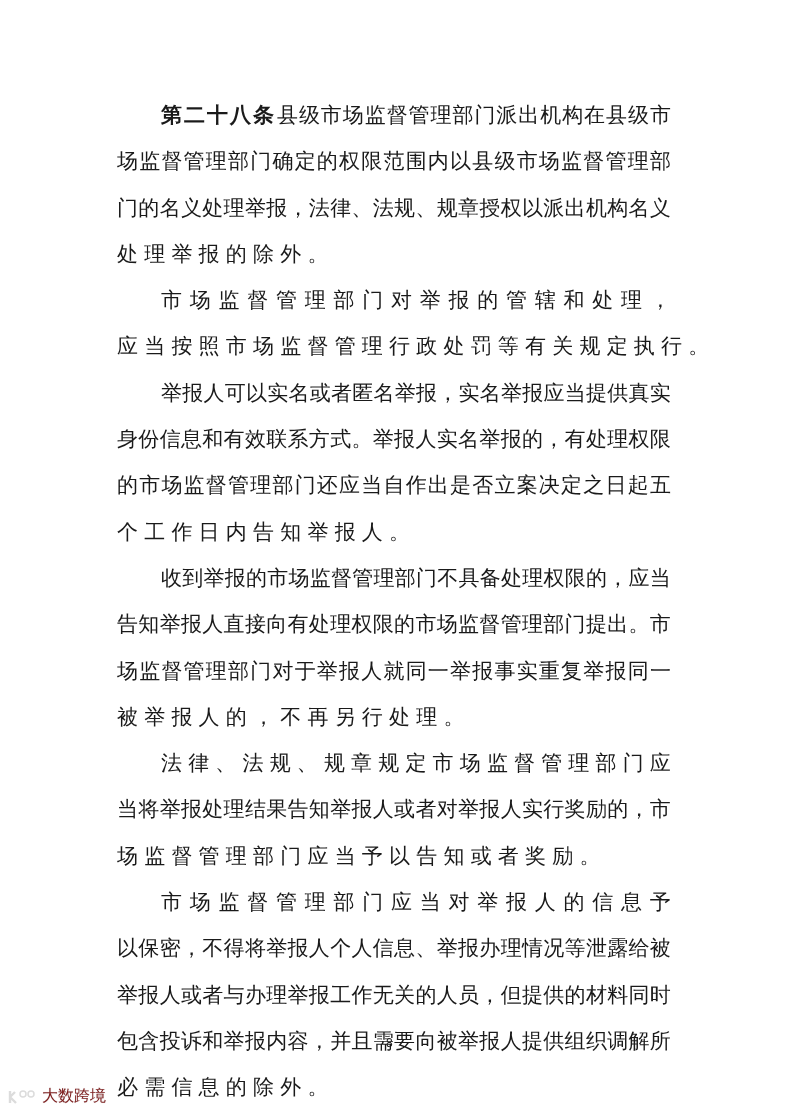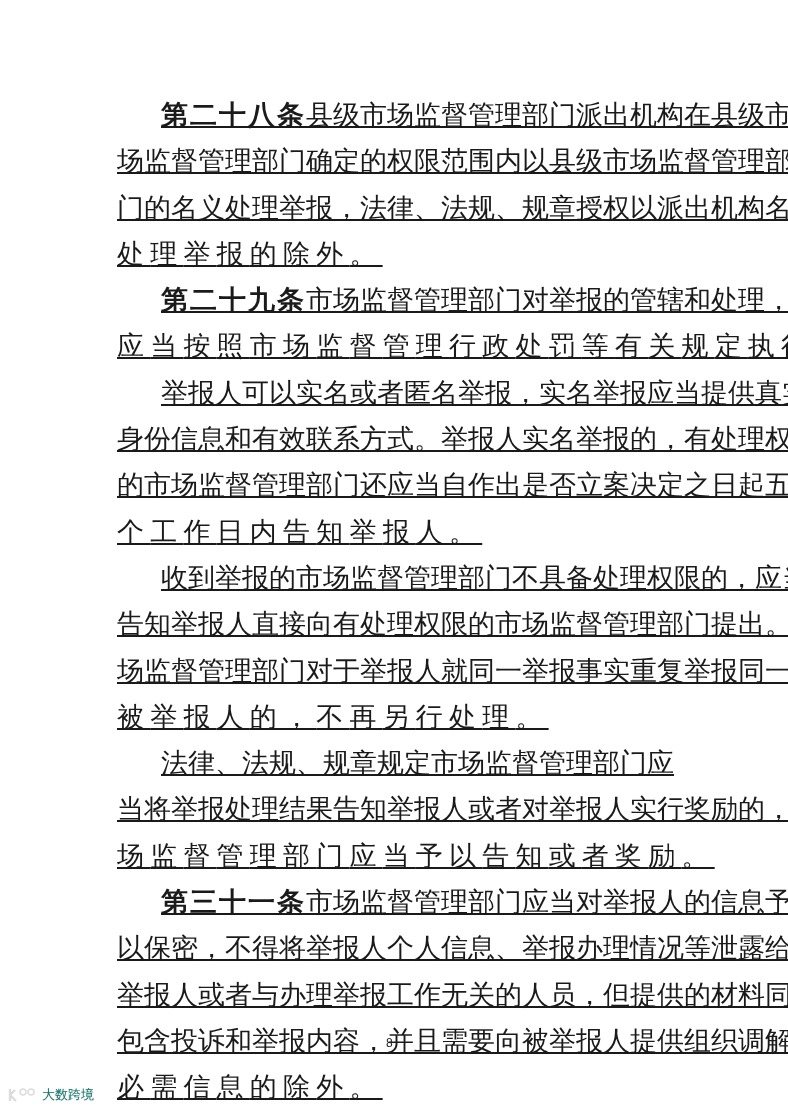--- a/index.html
+++ b/index.html
@@ -1,27 +1,27 @@
 <!DOCTYPE html>
 <html><head>
 <meta charset="utf-8">
 <style>
   html, body { margin: 0; padding: 0; background: #ffffff; }
   body { width: 788px; height: 1113px; position: relative; overflow: hidden;
          font-family: "DejaVu Serif", "Liberation Serif", serif; color: #1a1a1a; }
   .page { position: absolute; left: 117px; top: 96px; width: 554px; }
-  .line { height: 46.3px; line-height: 38px; font-size: 27px; white-space: nowrap;
-          display: flex; justify-content: space-between; text-decoration: underline; }
+  .line { height: 46.3px; line-height: 38px; font-size: 21px; white-space: nowrap;
+          display: flex; justify-content: space-between; }
   .line.last { justify-content: flex-start; letter-spacing: 6.2px; }
   .line.indent { padding-left: 44px; }
   .line span.ch { display: inline-block; }
   .bold { font-weight: bold; font-family: "DejaVu Sans", sans-serif; }
   .pagenum { position: absolute; left: 386px; top: 1036px; font-size: 12px;
              font-family: "Liberation Sans", sans-serif; color: #222; }
-  .watermark { position: absolute; left: 8px; top: 1086px; font-size: 13px; color: #0f766e;
+  .watermark { position: absolute; left: 8px; top: 1086px; font-size: 16px; color: #7f1d1d;
                font-family: "DejaVu Sans", sans-serif; display: flex; align-items: center; gap: 4px;
                text-shadow: 0 0 1px #cfcfcf; }
   .wm-logo { width: 30px; height: 16px; position: relative; }
   .wm-logo svg { display: block; }
 </style>
 </head>
 <body>
 
 <div class="page" id="page">
     <div class="line indent">
@@ -104,21 +104,20 @@
       <span class="ch">处</span>
       <span class="ch">理</span>
       <span class="ch">举</span>
       <span class="ch">报</span>
       <span class="ch">的</span>
       <span class="ch">除</span>
       <span class="ch">外</span>
       <span class="ch">。</span>
     </div>
     <div class="line indent">
-      <span class="ch bold" style="letter-spacing: 2px;">第二十九条</span>
       <span class="ch">市</span>
       <span class="ch">场</span>
       <span class="ch">监</span>
       <span class="ch">督</span>
       <span class="ch">管</span>
       <span class="ch">理</span>
       <span class="ch">部</span>
       <span class="ch">门</span>
       <span class="ch">对</span>
       <span class="ch">举</span>
@@ -408,21 +407,20 @@
       <span class="ch">以</span>
       <span class="ch">告</span>
       <span class="ch">知</span>
       <span class="ch">或</span>
       <span class="ch">者</span>
       <span class="ch">奖</span>
       <span class="ch">励</span>
       <span class="ch">。</span>
     </div>
     <div class="line indent">
-      <span class="ch bold" style="letter-spacing: 2px;">第三十一条</span>
       <span class="ch">市</span>
       <span class="ch">场</span>
       <span class="ch">监</span>
       <span class="ch">督</span>
       <span class="ch">管</span>
       <span class="ch">理</span>
       <span class="ch">部</span>
       <span class="ch">门</span>
       <span class="ch">应</span>
       <span class="ch">当</span>

